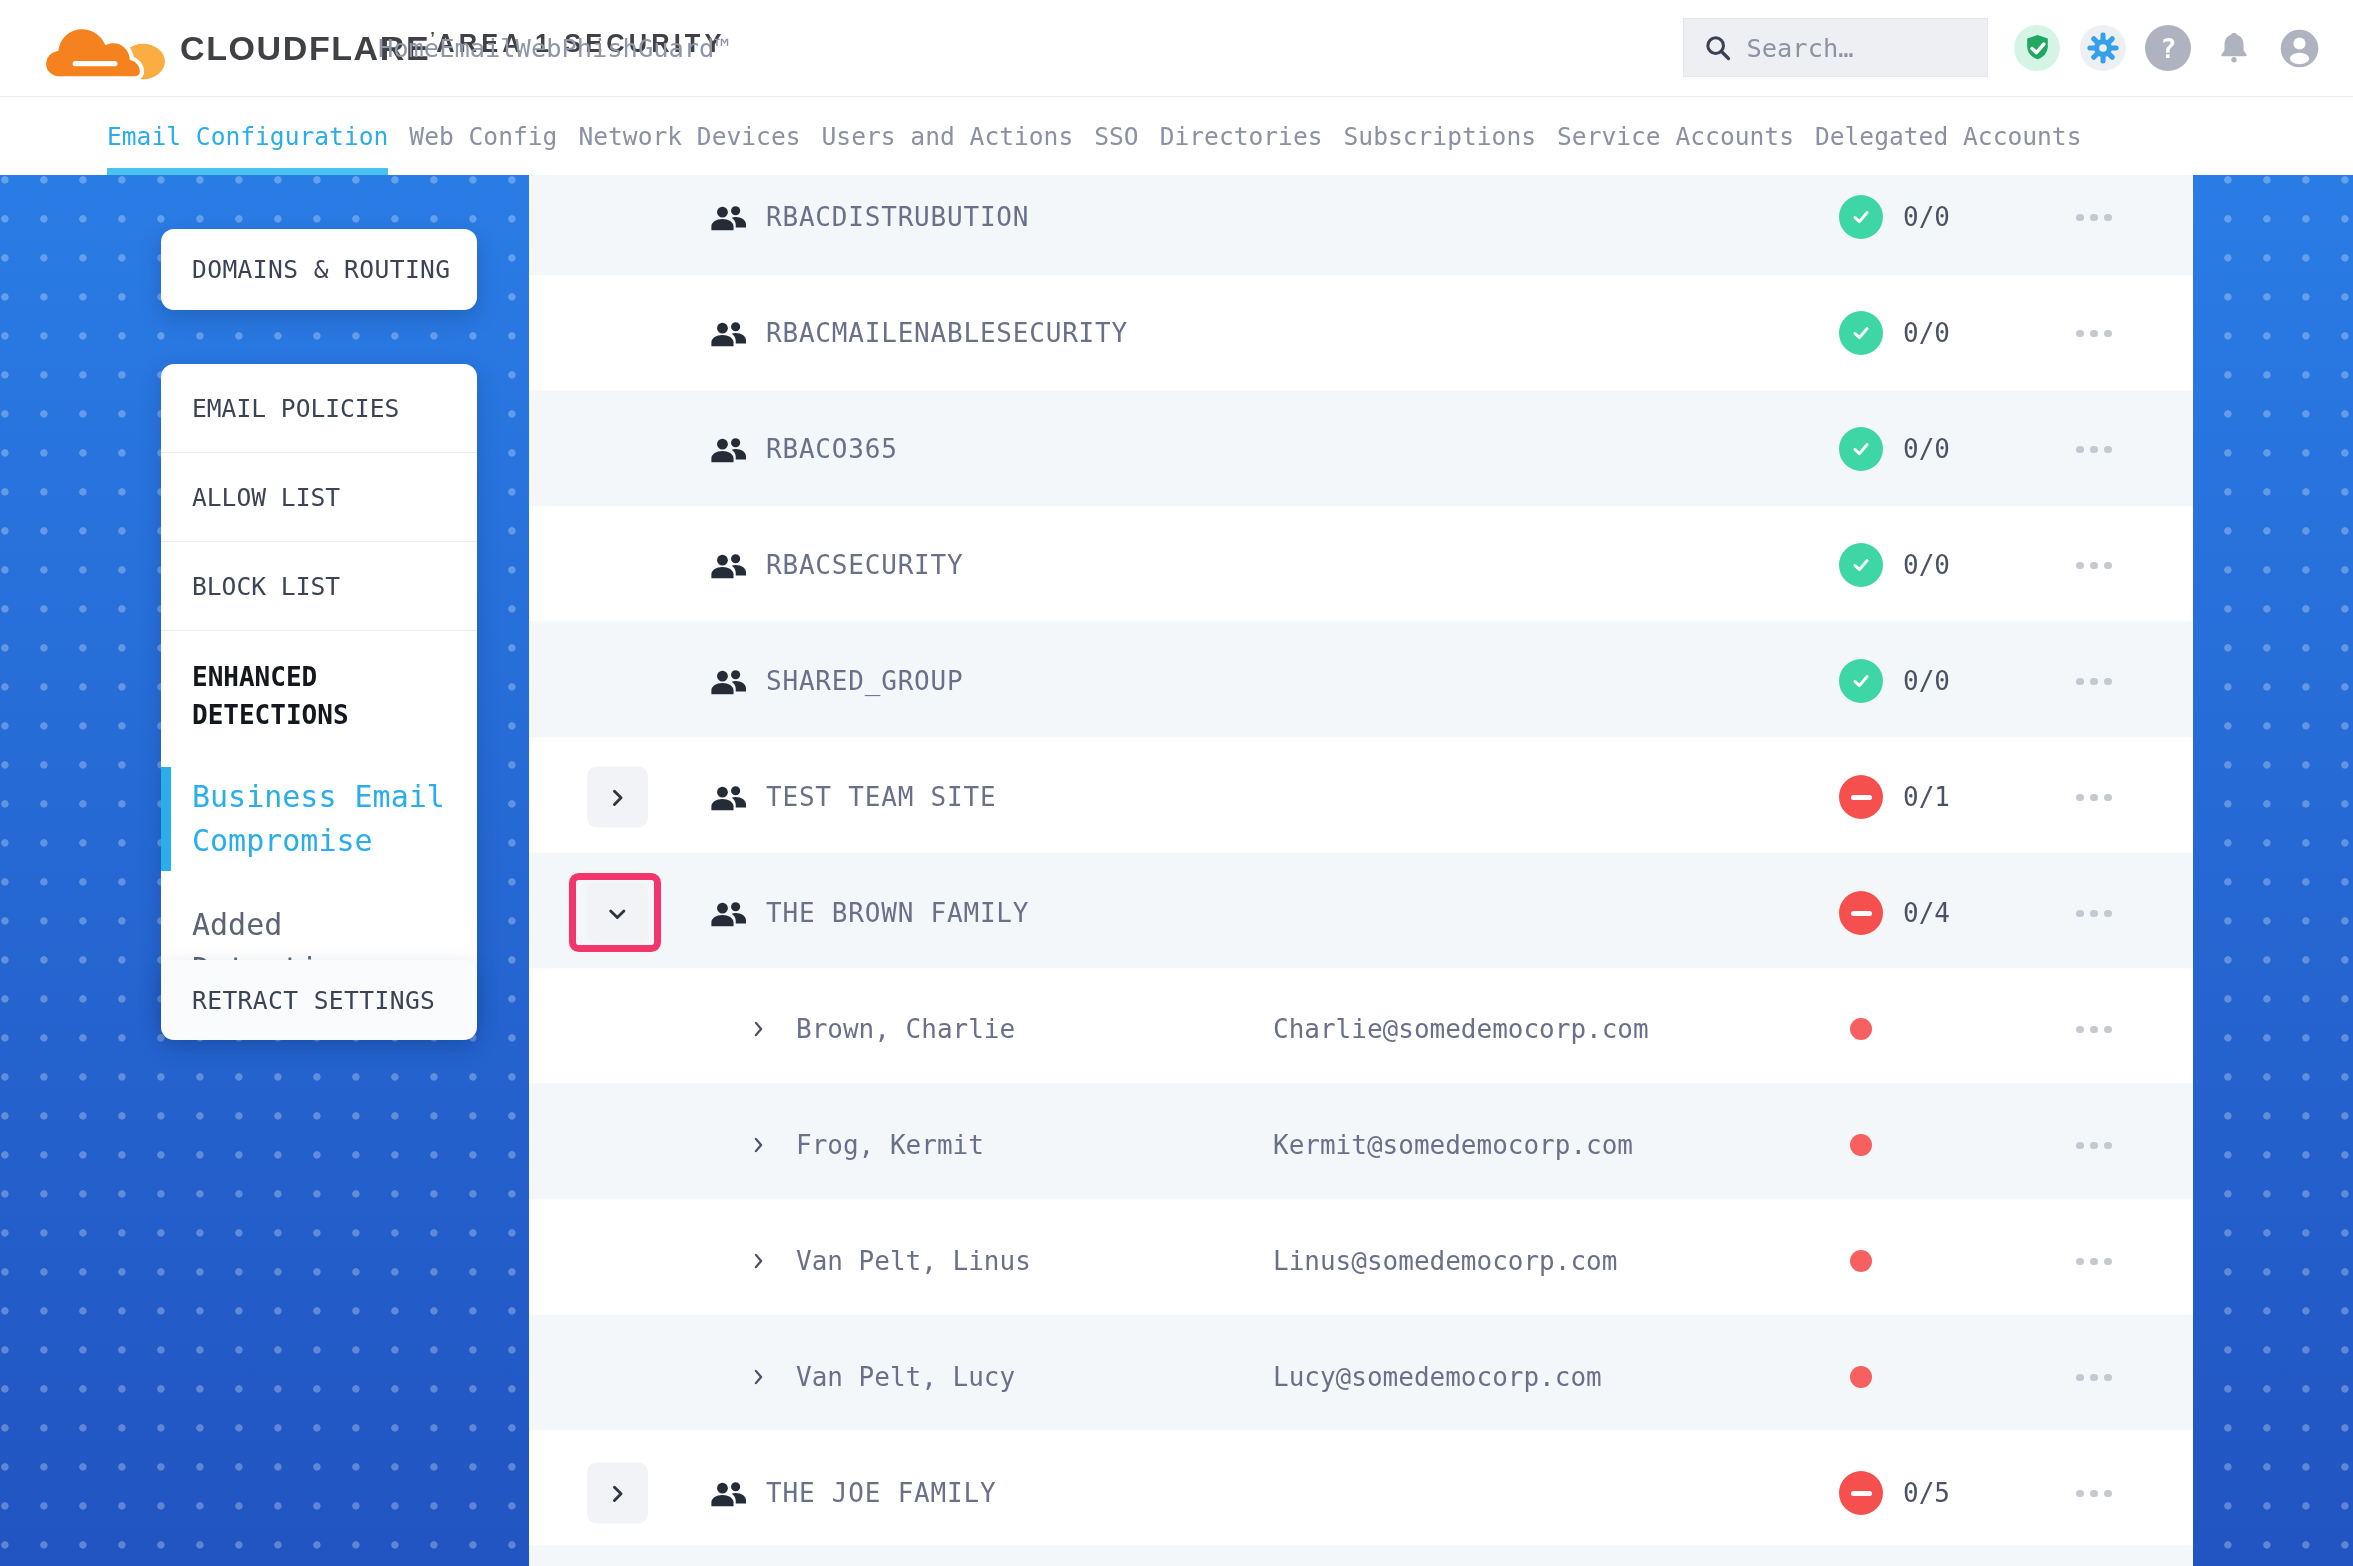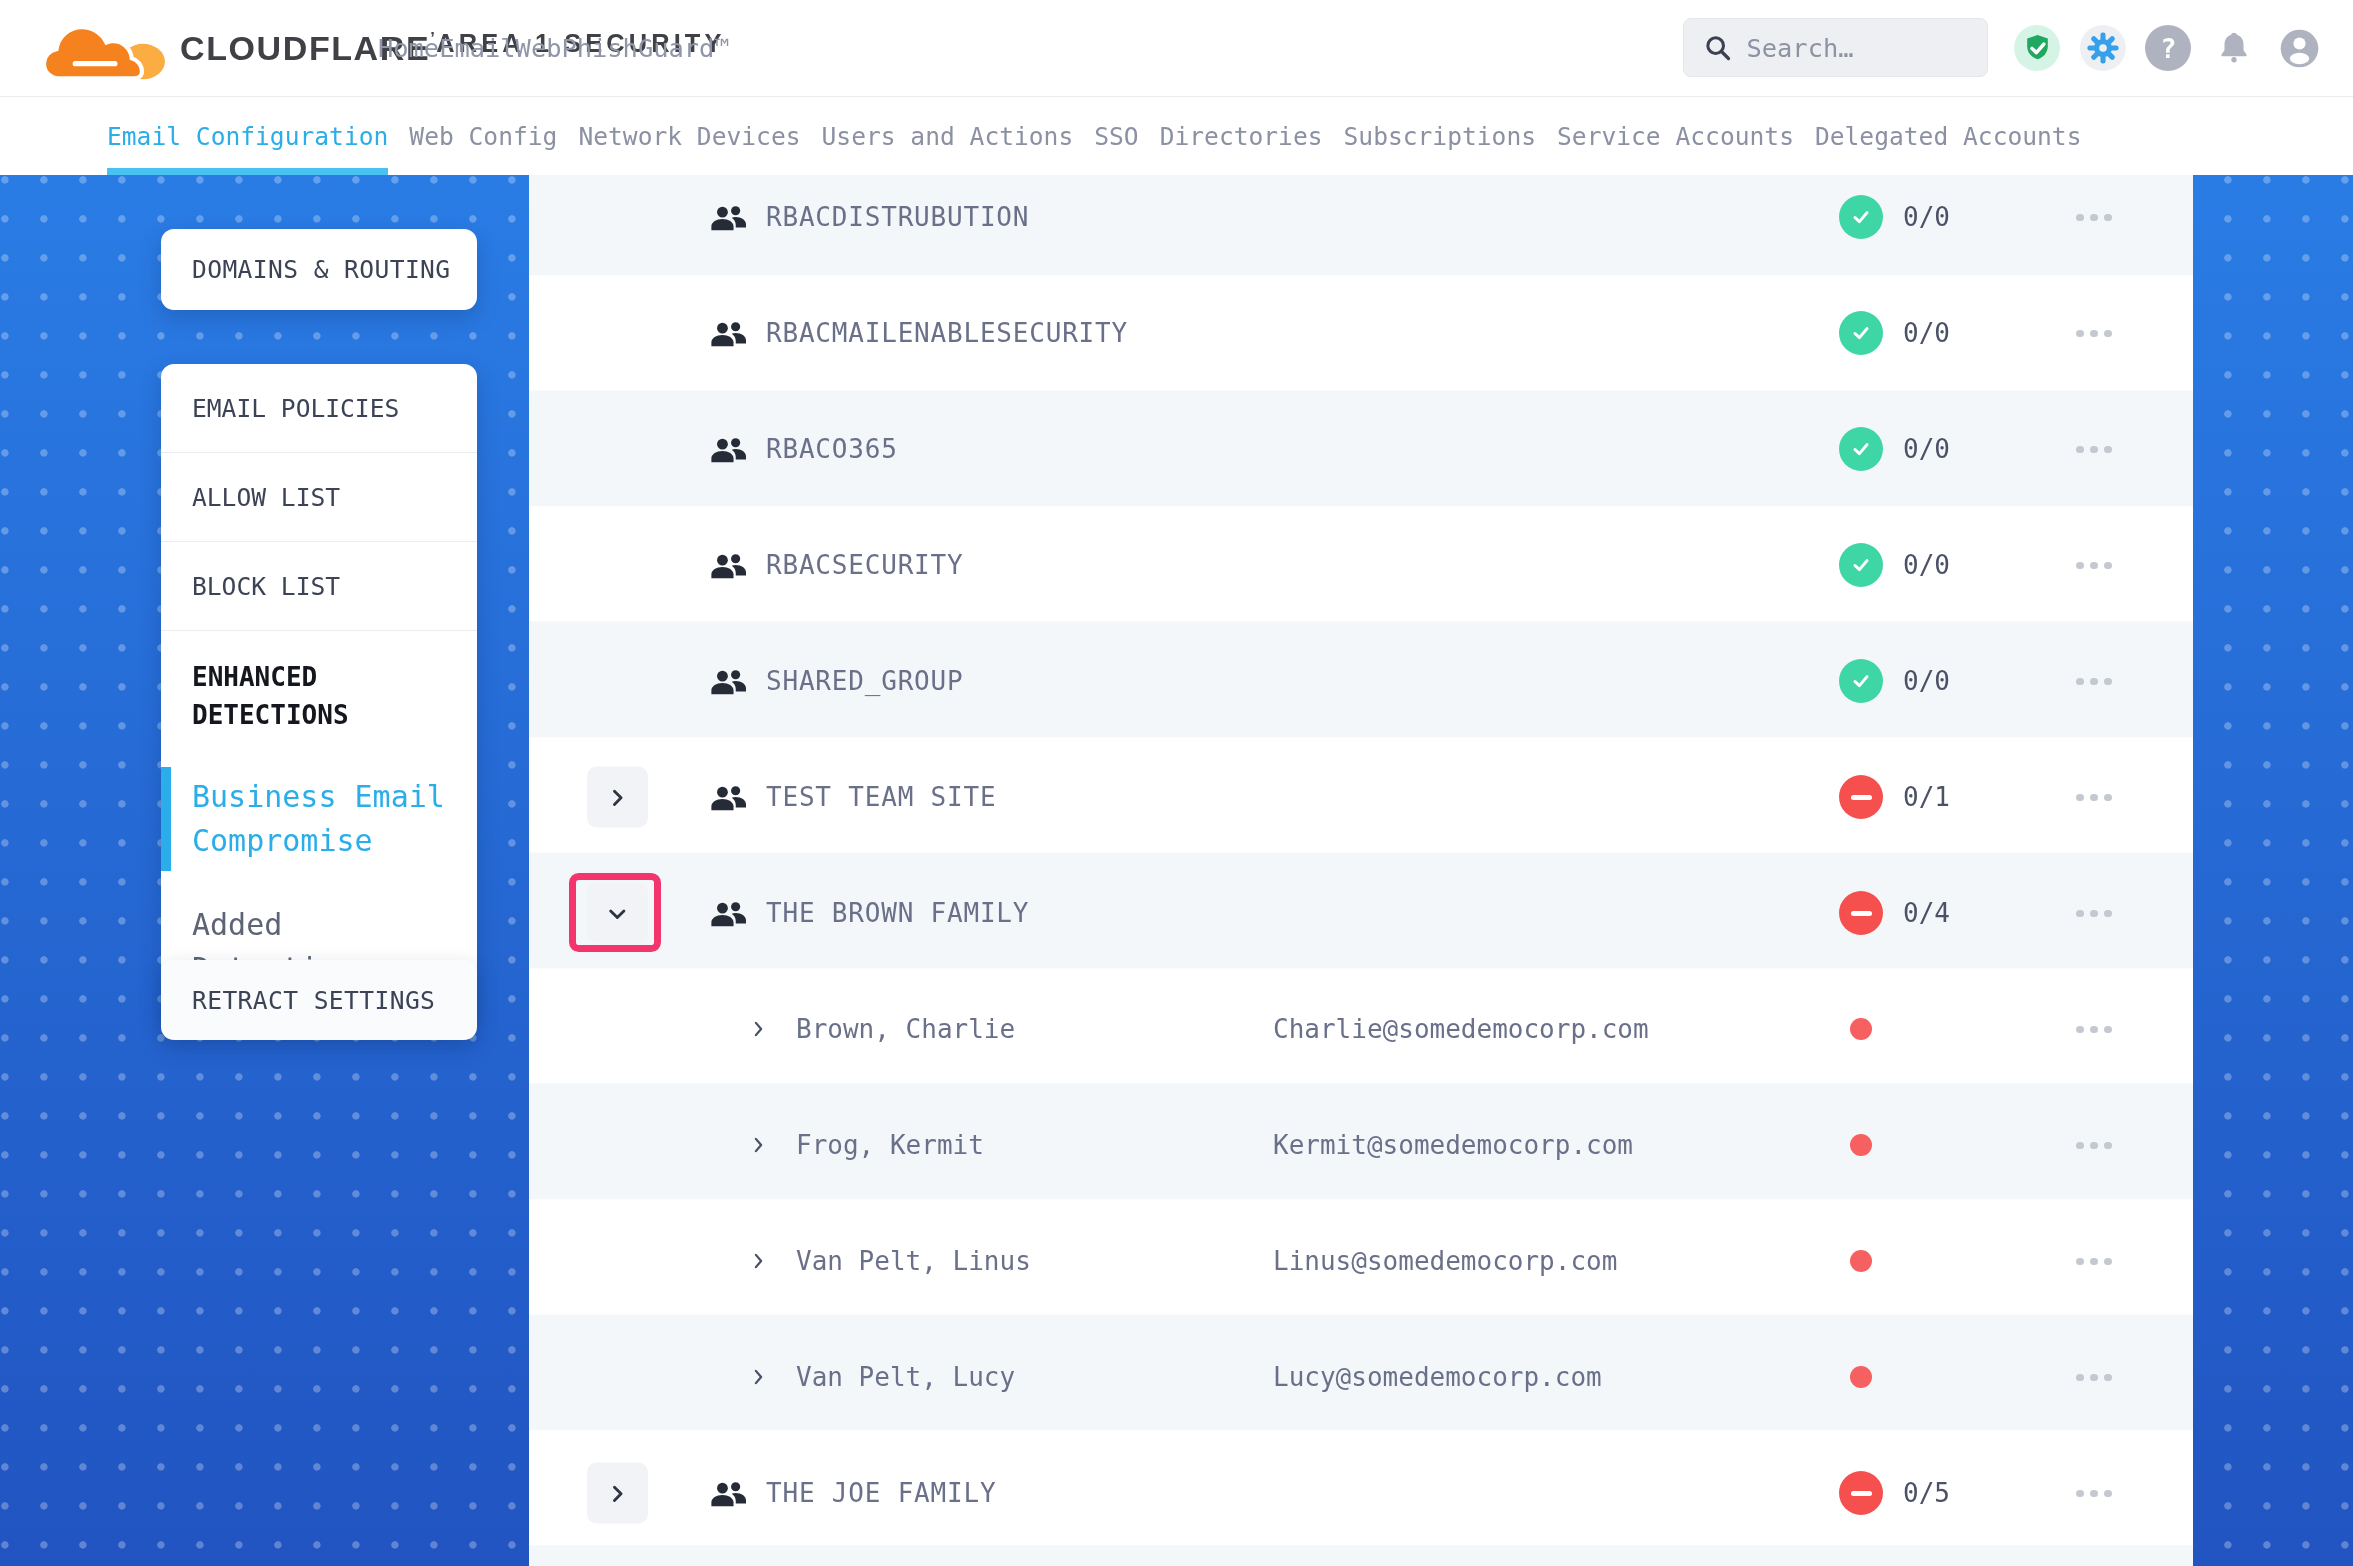--- a/index.html
+++ b/index.html
@@ -23,21 +23,21 @@
   
   .topbar{position:absolute;left:0;top:0;width:100%;height:96px;background:#fff;z-index:5}
   .brand{position:absolute;left:44px;top:9.8px;display:flex;align-items:center;gap:13px;height:77px}
   .brand svg{display:block}
   .brand-text{display:flex;flex-direction:row;line-height:1.12}
   .brand-name{font-family:var(--sans);font-weight:700;font-size:34px;color:#3f4146;letter-spacing:1.6px;white-space:nowrap}
   .brand-mark{font-size:16.4px;vertical-align:top;color:#3f4146}
   .brand-sub{font-family:var(--sans);font-weight:700;font-size:25.4px;color:#3f4146;letter-spacing:4.1px;white-space:nowrap}
   .main-nav{position:absolute;left:378px;top:0;height:96px;display:flex;align-items:center;}
   .main-nav a{font-family:var(--mono);font-size:25.4px;color:#9095a8;text-decoration:none;white-space:nowrap}
-  .search{position:absolute;left:1683px;top:18px;width:305px;height:59px;border-radius:8px;background:#edeff3;border:1.6px solid #e3e6ea;display:flex;align-items:center;padding-left:19.7px;gap:14.8px}
+  .search{position:absolute;left:1683px;top:18px;width:305px;height:59px;border-radius:0;background:#edeff3;border:1.6px solid #e3e6ea;display:flex;align-items:center;padding-left:19.7px;gap:14.8px}
   .search svg{flex:0 0 auto}
   .search input{flex:1;min-width:0;background:transparent;border:none;outline:none;font-family:var(--mono);font-size:25.4px;color:#3c4152;padding:0}
   .search input::placeholder{color:#8d93a2}
   .hdr-icons{position:absolute;left:2014px;top:0;height:96px;display:flex;align-items:center;gap:19.7px}
   .icon-circle{width:46px;height:46px;border-radius:50%;display:flex;align-items:center;justify-content:center;cursor:pointer;border:none;padding:0;background:transparent}
   .ic-shield{background:#d6f4e6}
   .ic-gear{background:#edeff3}
   .ic-help{background:#aeb3bf;color:#fff;font-family:var(--mono);font-weight:700;font-size:27px}
 
   

